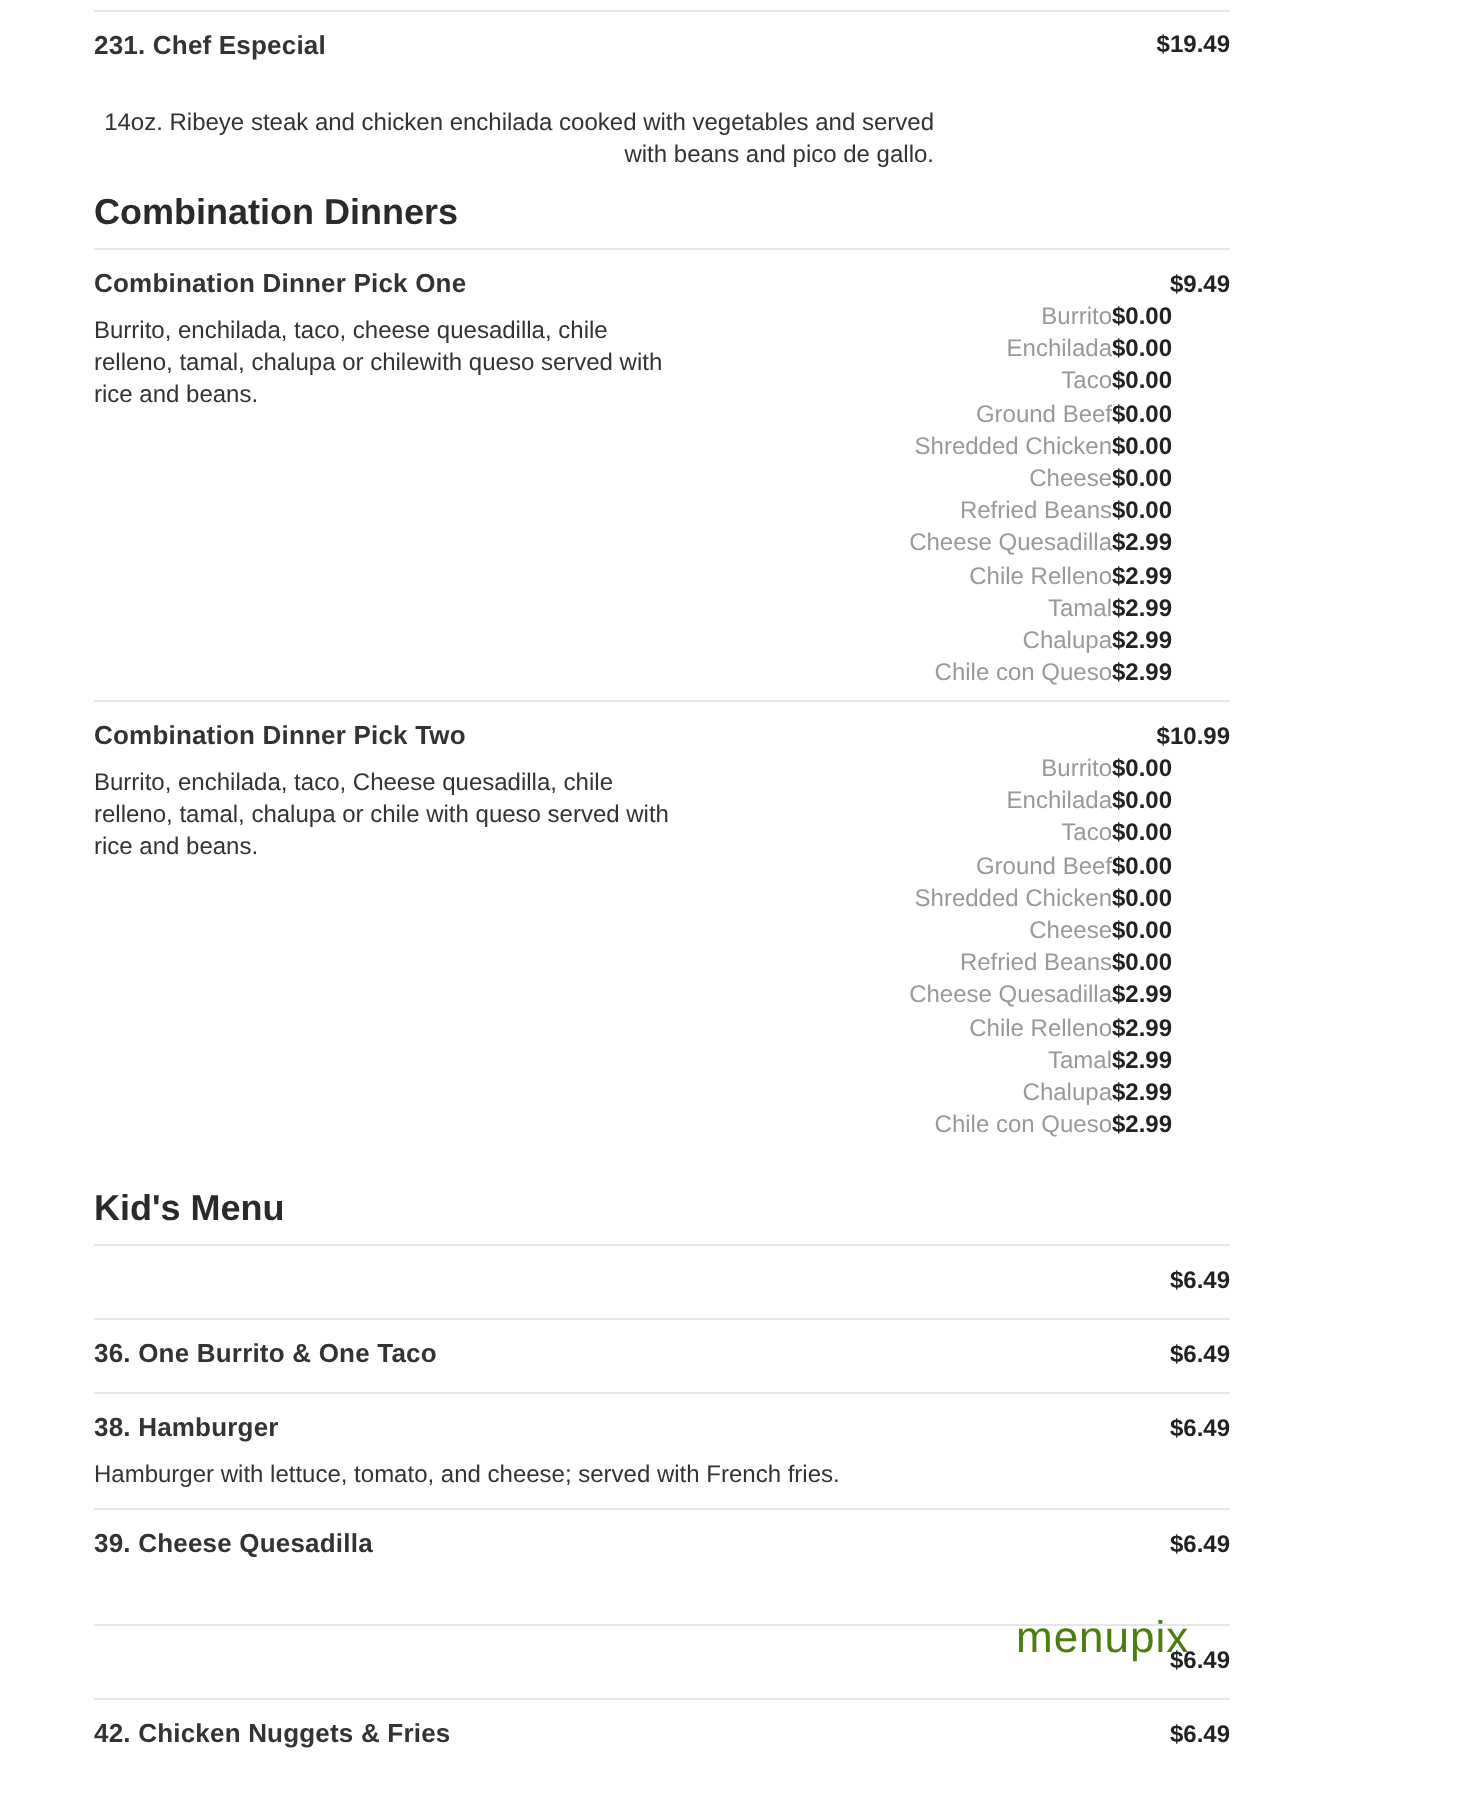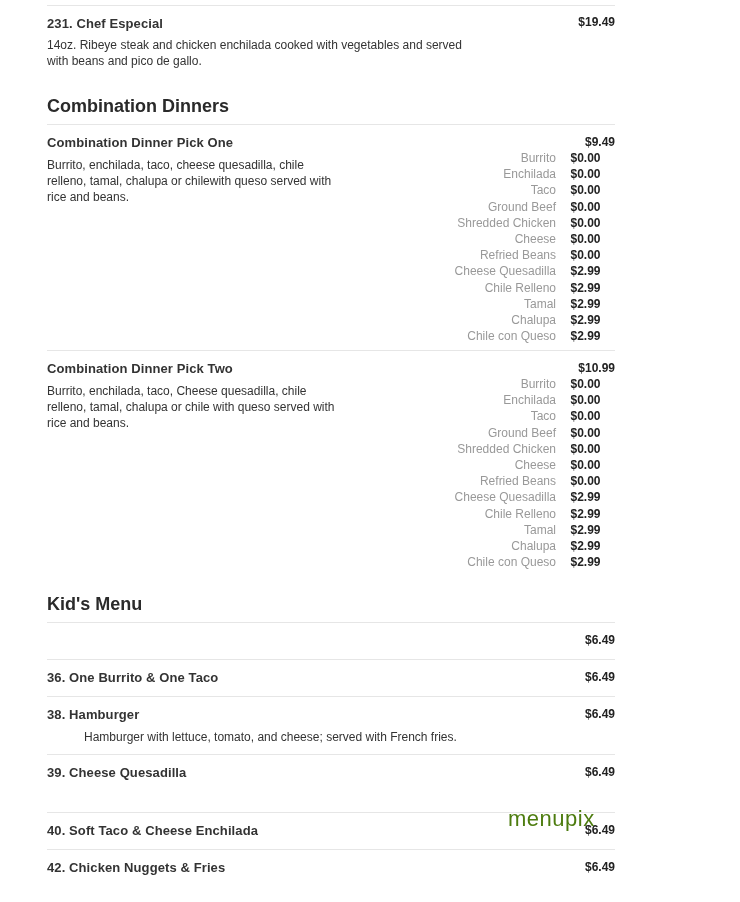--- a/index.html
+++ b/index.html
@@ -10,34 +10,34 @@
   .wrap { position: absolute; left: 47px; width: 568px; top: 0; }
   .rule { height: 0; border-top: 1px solid #e6e6e6; }
   .item { position: relative; }
   .item-title { font-size: 13px; font-weight: bold; color: #333; letter-spacing: 0.1px; }
   .item-price { position: absolute; right: 0; font-size: 12px; font-weight: bold; color: #222; }
   .desc { font-size: 12px; color: #333; line-height: 16px; }
   .section-title { font-size: 18px; font-weight: bold; color: #2a2a2a; }
   .opts { position: absolute; right: 0; width: 300px; }
   .opt { height: 16.2px; display: flex; justify-content: flex-end; align-items: center; }
   .opt-name { font-size: 12px; color: #999; text-align: right; }
-  .opt-price { width: 59px; text-align: center; font-size: 12px; font-weight: bold; color: #222; }
+  .opt-price { width: 59px; text-align: left; font-size: 12px; font-weight: bold; color: #222; }
   .watermark { position: absolute; left: 508px; top: 806px; font-size: 22px; color: #4d7c0f; letter-spacing: 0.5px; }
 </style>
 </head>
 <body>
 
 <div class="wrap">
 
   <div class="rule" style="position:absolute; top:5px; left:0; right:0;"></div>
 
   <div class="item" style="position:absolute; top:14px; left:0; right:0;">
     <span class="item-title">231. Chef Especial</span>
     <span class="item-price" style="top:1px;">$19.49</span>
-    <div class="desc" style="width:420px; margin-top:5px;">14oz. Ribeye steak and chicken enchilada cooked with vegetables and served with beans and pico de gallo.</div>
+    <div class="desc" style="width:420px; margin-top:21px;text-align:right;">14oz. Ribeye steak and chicken enchilada cooked with vegetables and served with beans and pico de gallo.</div>
   </div>
 
   <div class="section-title" style="position:absolute; top:96px; left:0;">Combination Dinners</div>
   <div class="rule" style="position:absolute; top:124px; left:0; right:0;"></div>
 
   <div class="item" style="position:absolute; top:133px; left:0; right:0; height:212px;">
     <span class="item-title">Combination Dinner Pick One</span>
     <span class="item-price" style="top:2px;text-align:right;">$9.49</span>
     <div class="desc" style="width:290px; margin-top:6px;">Burrito, enchilada, taco, cheese quesadilla, chile relleno, tamal, chalupa or chilewith queso served with rice and beans.</div>
     <div class="opts" style="top:17px;">
@@ -159,32 +159,31 @@
 
   <div class="item" style="position:absolute; top:668px; left:0; right:0;">
     <span class="item-title">36. One Burrito &amp; One Taco</span>
     <span class="item-price" style="top:2px;">$6.49</span>
   </div>
   <div class="rule" style="position:absolute; top:696px; left:0; right:0;"></div>
 
   <div class="item" style="position:absolute; top:705px; left:0; right:0;">
     <span class="item-title">38. Hamburger</span>
     <span class="item-price" style="top:2px;">$6.49</span>
-    <div class="desc" style="margin-top:6px;margin-left:37px;">Hamburger with lettuce, tomato, and cheese; served with French fries.</div>
+    <div class="desc" style="margin-top:6px;">Hamburger with lettuce, tomato, and cheese; served with French fries.</div>
   </div>
   <div class="rule" style="position:absolute; top:754px; left:0; right:0;"></div>
 
   <div class="item" style="position:absolute; top:763px; left:0; right:0;">
     <span class="item-title">39. Cheese Quesadilla</span>
     <span class="item-price" style="top:2px;">$6.49</span>
   </div>
   <div class="rule" style="position:absolute; top:812px; left:0; right:0;"></div>
 
   <div class="item" style="position:absolute; top:821px; left:0; right:0;">
-    <span class="item-title">40. Soft Taco &amp; Cheese Enchilada</span>
     <span class="item-price" style="top:2px;">$6.49</span>
   </div>
   <div class="rule" style="position:absolute; top:849px; left:0; right:0;"></div>
 
   <div class="item" style="position:absolute; top:858px; left:0; right:0;">
     <span class="item-title">42. Chicken Nuggets &amp; Fries</span>
     <span class="item-price" style="top:2px;">$6.49</span>
   </div>
 </div>
 

